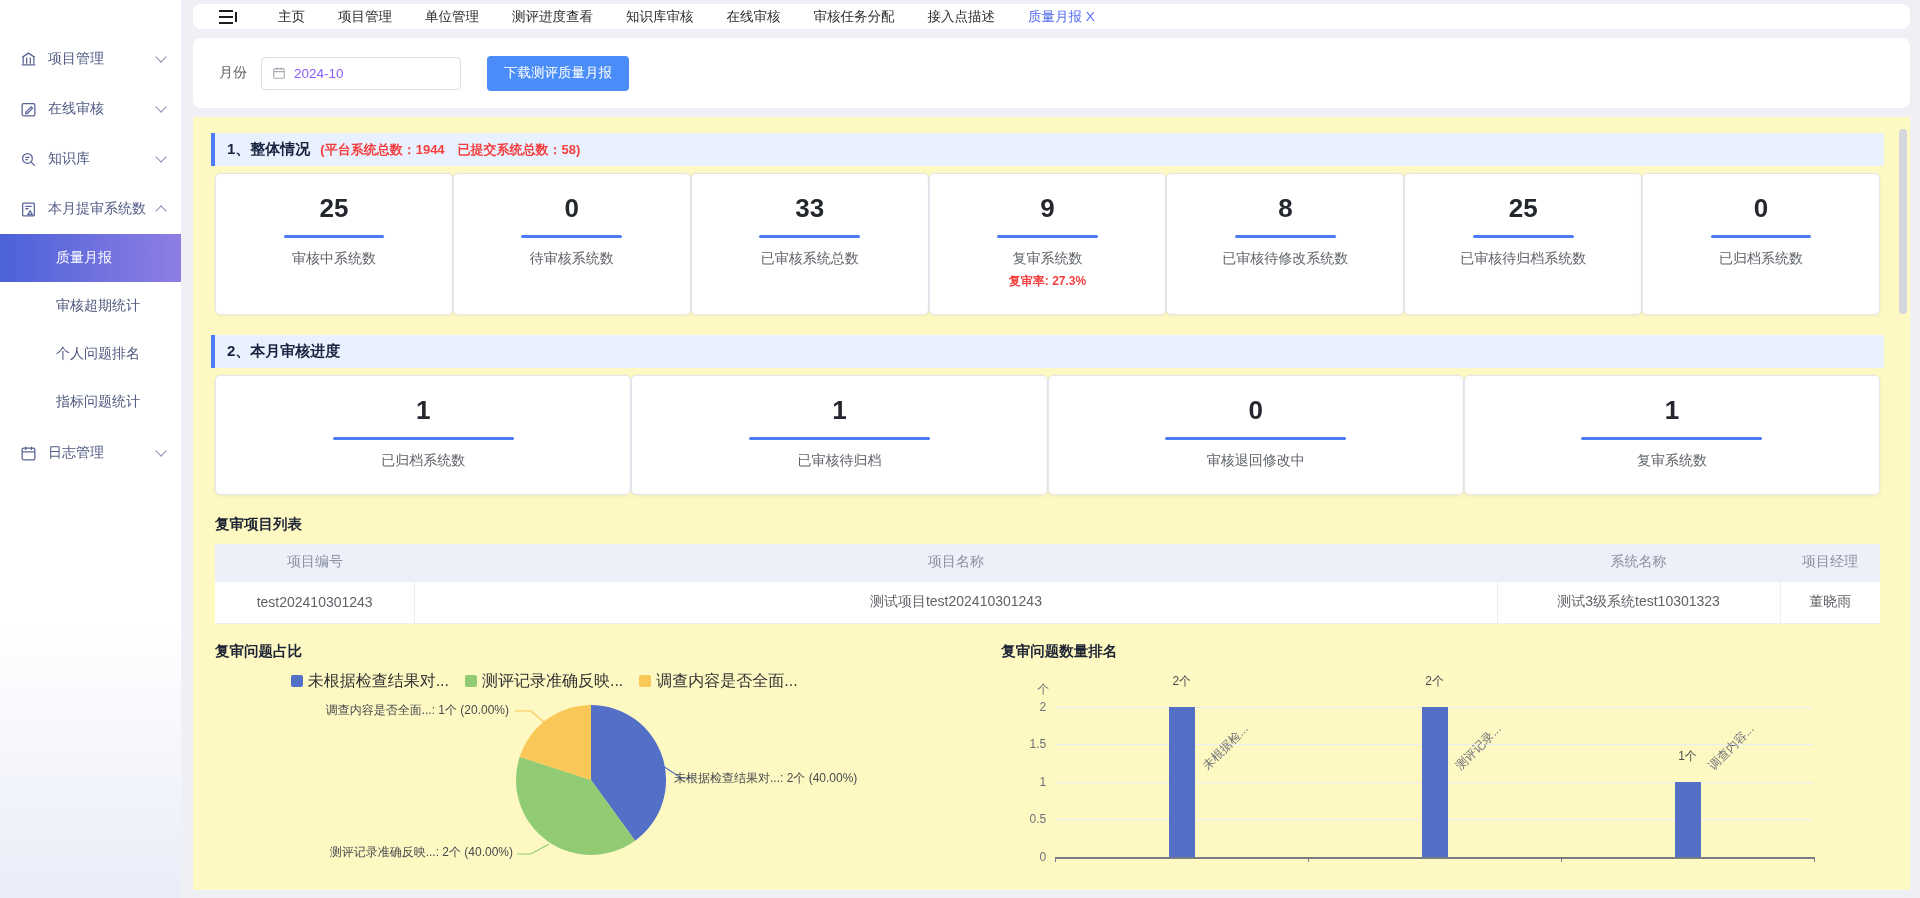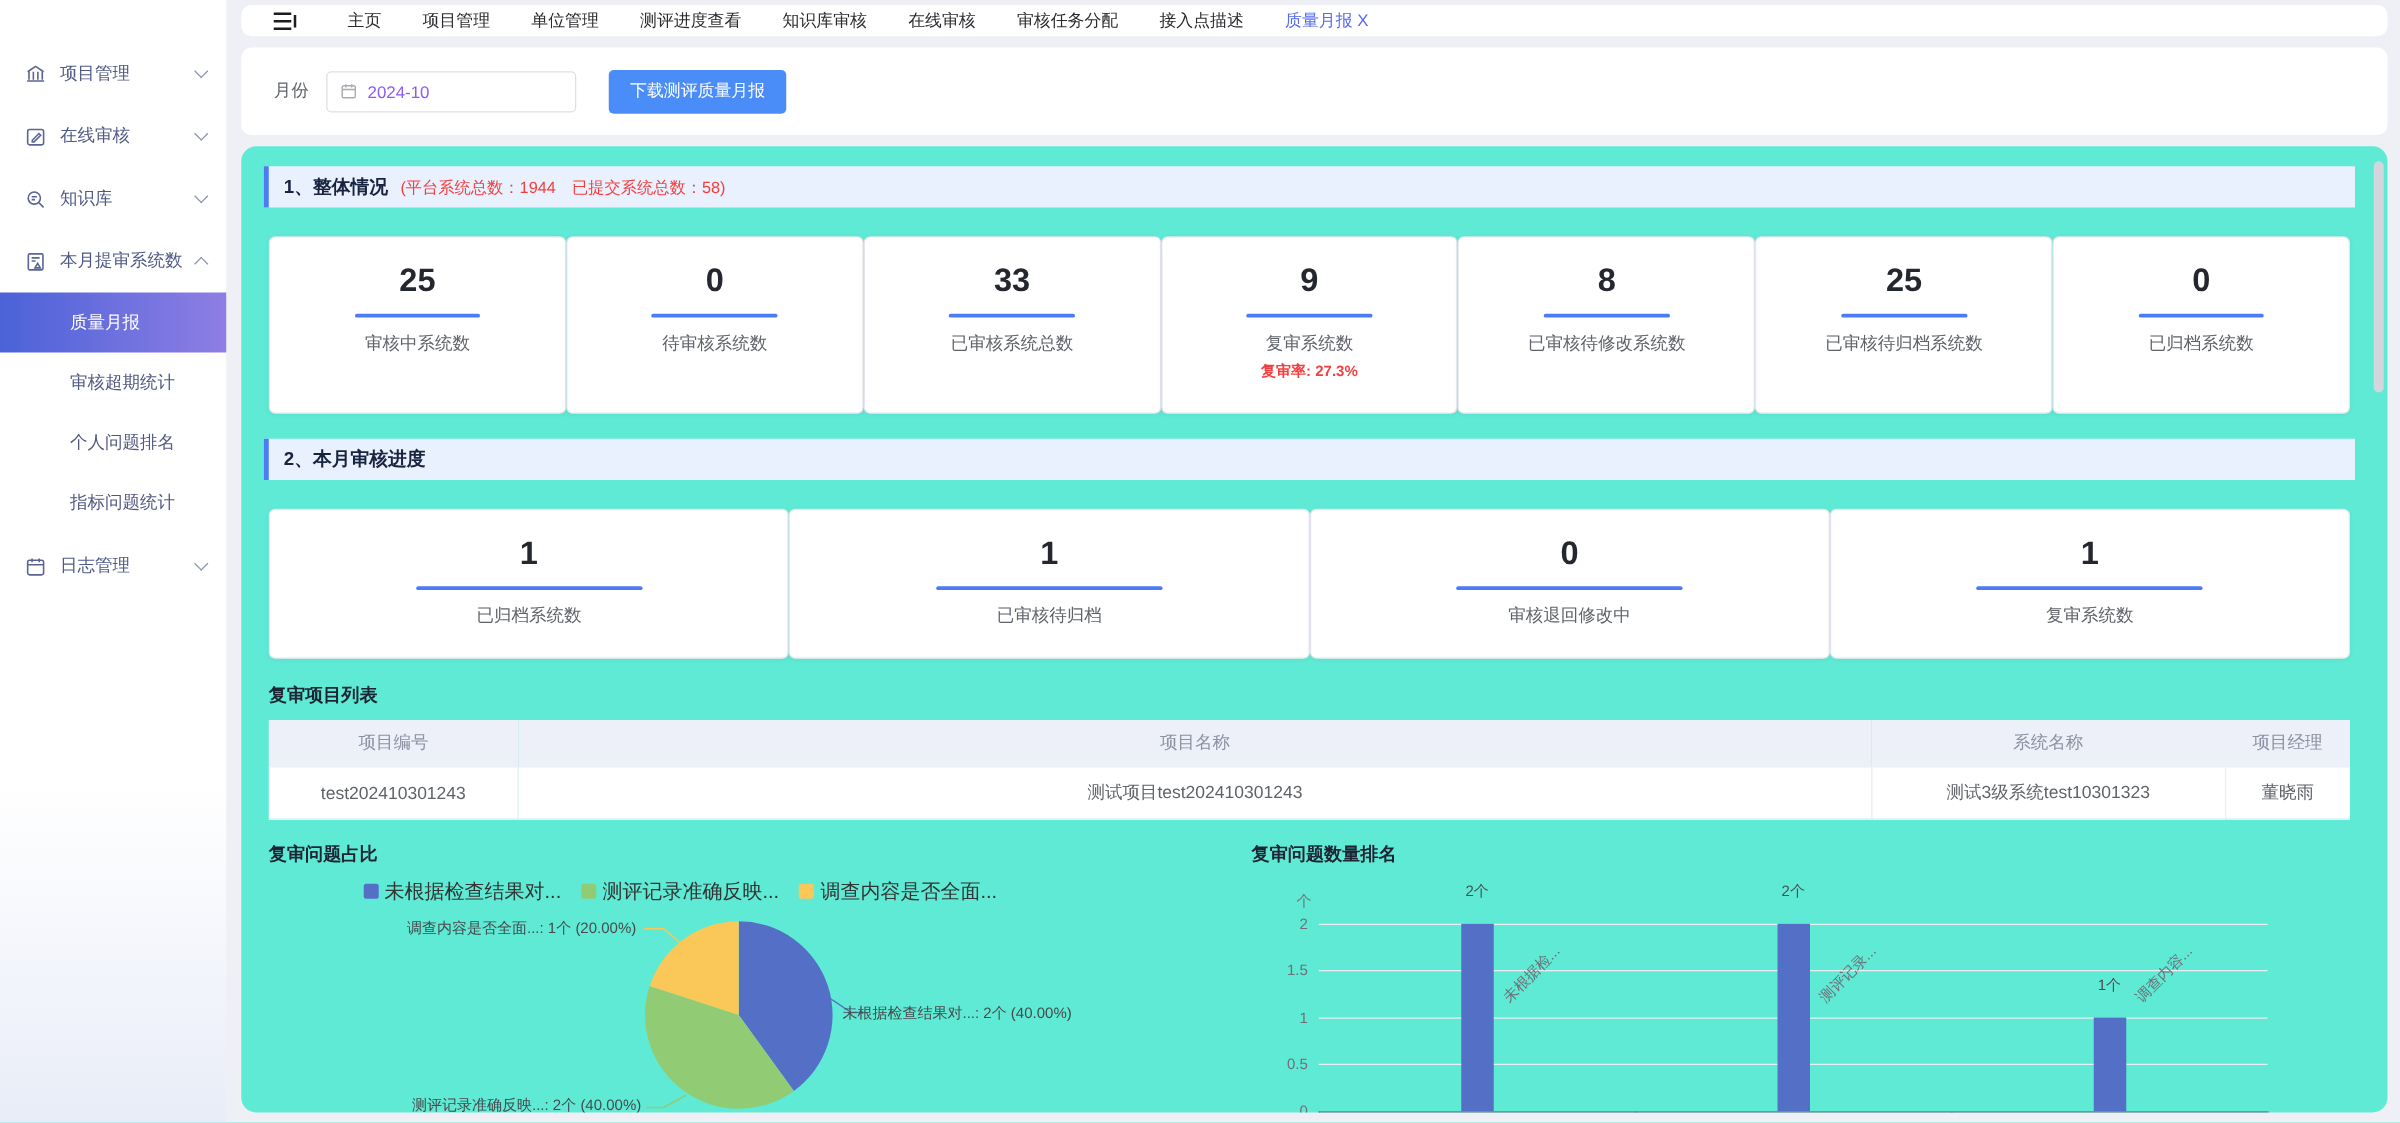--- a/index.html
+++ b/index.html
@@ -25,28 +25,28 @@
   .burger i:nth-child(1){top:0} .burger i:nth-child(2){top:6px} .burger i:nth-child(3){top:12px}
   .burger i:nth-child(4){ left:16px; top:2px; width:2px; height:10px; }
   .tab { font-size:13.5px; color:#2b2b2f; cursor:pointer; white-space:nowrap; }
   .tab.active { color:#556af5; }
 
   .filterbar { background:#fff; border-radius:8px; height:70px; display:flex; align-items:center; padding:0 26px; gap:14px; flex-shrink:0; }
   .filter-label { font-size:14px; color:#5f6368; }
   .month-input { width:200px; height:33px; border:1px solid #dcdfe6; border-radius:4px; display:flex; align-items:center; padding:0 10px; gap:8px; background:#fff; font-size:13.5px; color:#8b5cf6; cursor:text; }
   .btn-primary { height:35px; background:#4b8df8; color:#fff; border:none; border-radius:4px; padding:0 17px; font-size:13.5px; cursor:pointer; margin-left:12px; font-family:inherit; }
 
-  .content { background:#5eead4; border-radius:12px; flex:1; position:relative; padding:16px 26px 0 18px; overflow:hidden; }
+  .content { background:#fef9c3; border-radius:0; flex:1; position:relative; padding:16px 26px 0 18px; overflow:hidden; }
   .v-scroll { position:absolute; right:3px; top:12px; width:8px; height:185px; background:#d3d6dd; border-radius:4px; }
 
   .sec-head { background:#e8f1fd; border-left:4px solid #4b7bf5; padding:7px 12px; display:flex; align-items:baseline; gap:10px; }
   .sec-title { font-size:15px; font-weight:bold; color:#17233f; }
-  .sec-note { font-size:13px; color:#f53f3f; }
-
-  .cards { display:flex; margin:23px 4px 20px 4px; }
+  .sec-note { font-size:13px; color:#f53f3f;font-weight:bold; }
+
+  .cards { display:flex; margin:7px 4px 20px 4px; }
   .card { flex:1; background:#fff; border:1px solid #e3e6ec; border-radius:5px; box-shadow:0 1px 4px rgba(0,0,0,0.05); text-align:center; padding:19px 6px 24px; }
   .card .num { font-size:26px; font-weight:bold; color:#24272e; }
   .card .bar { width:45%; height:3px; background:#4b7bf5; border-radius:2px; margin:11px auto 12px; }
   .card .cl { font-size:14px; color:#5f6368; }
   .card .sub { font-size:12px; color:#f53f3f; font-weight:bold; margin-top:5px; }
 
   .tbl-title { font-size:14.5px; font-weight:bold; color:#1d2433; margin:4px 0 10px 4px; }
   table.review { width:calc(100% - 8px); margin-left:4px; border-collapse:collapse; font-size:14px; }
   table.review th { background:#edf0f8; color:#8b91a3; font-weight:normal; height:37px; text-align:center; }
   table.review td { background:#fff; color:#5f6368; height:42px; text-align:center; border:1px solid #ebeef5; }

